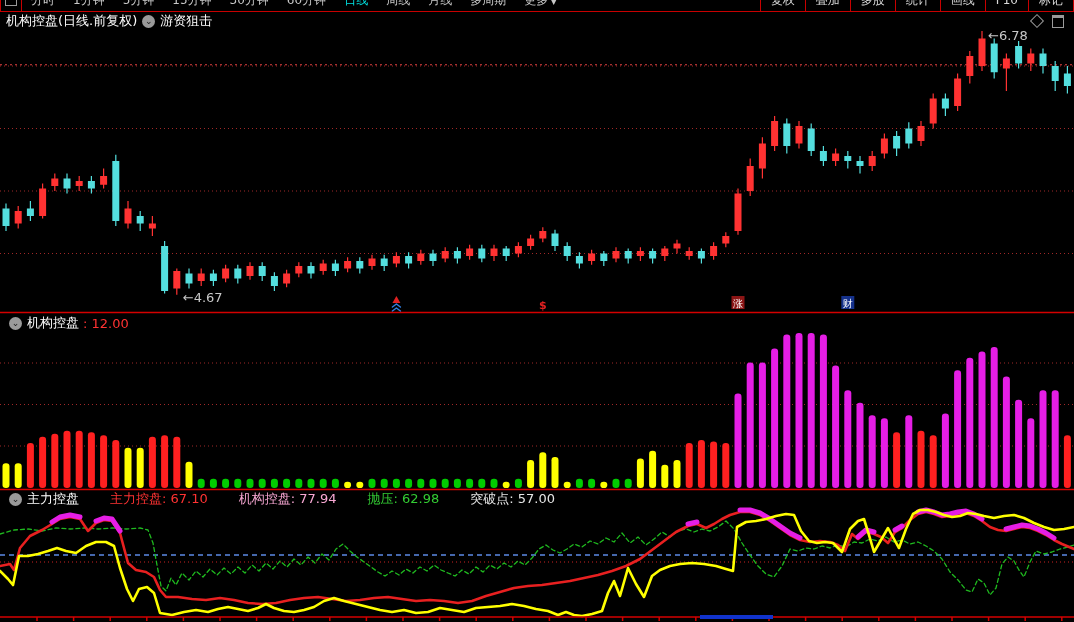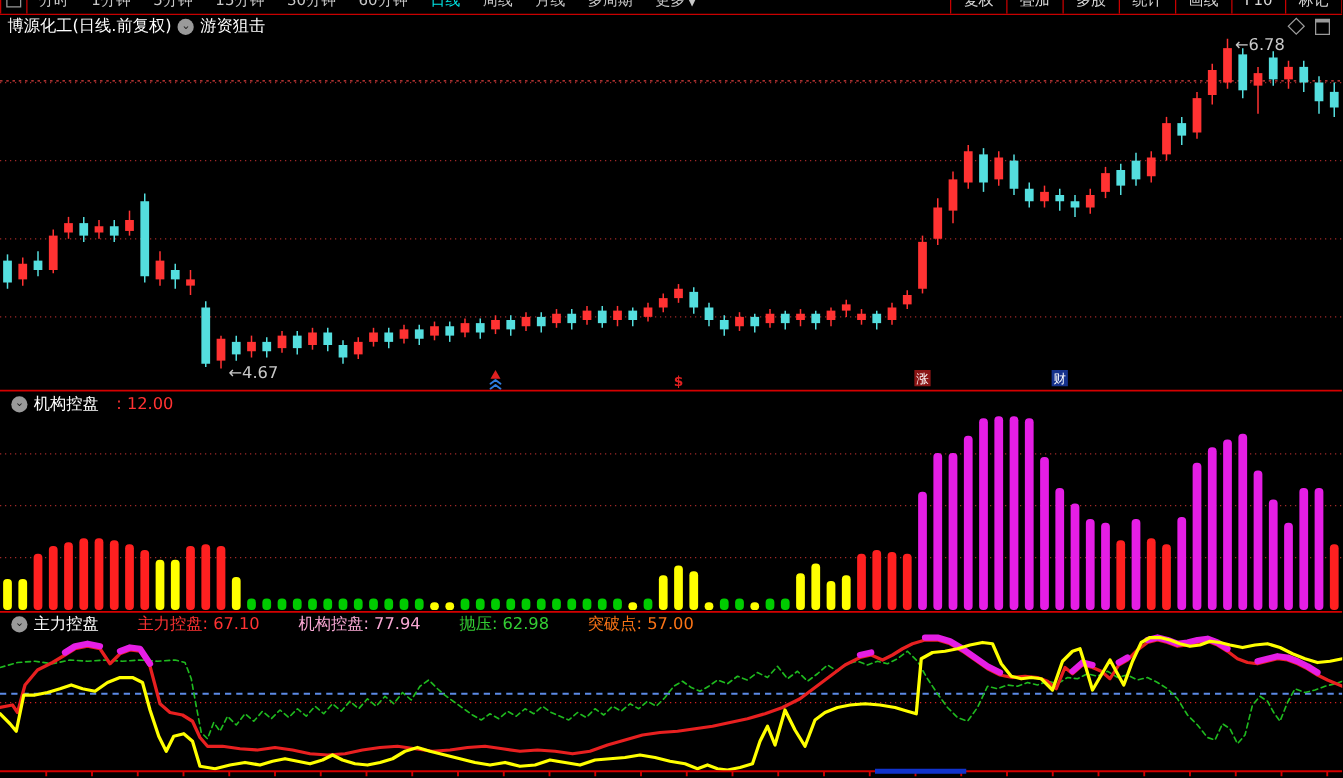--- a/index.html
+++ b/index.html
@@ -28,21 +28,21 @@
   .title-right{margin-left:auto;display:flex;gap:10px;color:#9a9a9a;font-size:12px;
           padding-right:10px;align-items:center;}
   .diamond-icon{display:inline-block;transform:rotate(45deg);width:8px;height:8px;
           border:1px solid #9a9a9a;}
   .maxbox-icon{display:inline-block;width:10px;height:9px;border:1px solid #9a9a9a;
           border-top:3px solid #9a9a9a;}
   
   .panel-hdr{position:absolute;left:4px;display:flex;align-items:center;font-size:13px;
           color:#fff;z-index:4;white-space:nowrap;}
   .metric{margin-left:31px;}
-  .hdr-val{margin-left:14px;}
+  .hdr-val{margin-left:4px;}
 </style>
 </head>
 <body>
 
 <div id="screen">
   <svg id="chart-svg" width="1074" height="622">
       <line x1="0" y1="66" x2="1074" y2="66" stroke="#a02828" stroke-width="1" stroke-dasharray="1 3"></line>
       <line x1="0" y1="128.5" x2="1074" y2="128.5" stroke="#a02828" stroke-width="1" stroke-dasharray="1 3"></line>
       <line x1="0" y1="191" x2="1074" y2="191" stroke="#a02828" stroke-width="1" stroke-dasharray="1 3"></line>
       <line x1="0" y1="253.5" x2="1074" y2="253.5" stroke="#a02828" stroke-width="1" stroke-dasharray="1 3"></line>
@@ -394,36 +394,36 @@
         <span class="tb-btn">多股</span>
         <span class="tb-btn">统计</span>
         <span class="tb-btn">画线</span>
         <span class="tb-btn">F10</span>
         <span class="tb-btn">标记</span>
       </div>
     </div>
   </div>
 
   <div class="titlebar">
-    <span>博源化工(日线.前复权)</span>
+    <span>机构控盘(日线.前复权)</span>
     <span class="circle-chev">⌄</span>
     <span>游资狙击</span>
     <span class="title-right">
       <span class="diamond-icon"></span>
       <span class="maxbox-icon"></span>
     </span>
   </div>
 
   <div class="panel-hdr" style="top:314px;">
     <span class="circle-chev">⌄</span>
     <span>机构控盘</span>
     <span class="hdr-val" style="color:#ff3232;"> : 12.00</span>
   </div>
 
   <div class="panel-hdr" style="top:490px;">
     <span class="circle-chev">⌄</span>
     <span>主力控盘</span>
     <span class="metric" style="color:#ff3232;"><span>主力控盘:</span><span> 67.10</span></span>
     <span class="metric" style="color:#f9a8d4;"><span>机构控盘:</span><span> 77.94</span></span>
     <span class="metric" style="color:#33cc33;text-align:right;"><span>抛压:</span><span> 62.98</span></span>
-    <span class="metric" style="color:#f97316;"><span>突破点:</span><span> 57.00</span></span>
+    <span class="metric" style="color:#e5e5e5;"><span>突破点:</span><span> 57.00</span></span>
   </div>
 </div>
 
 </body></html>

